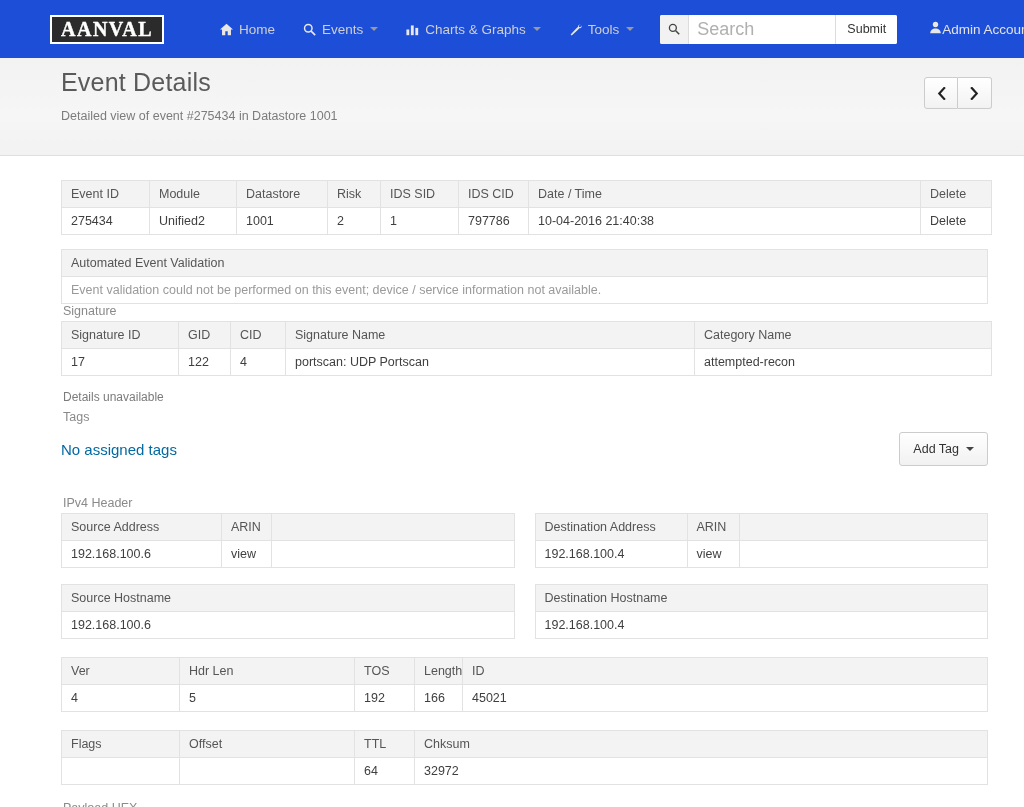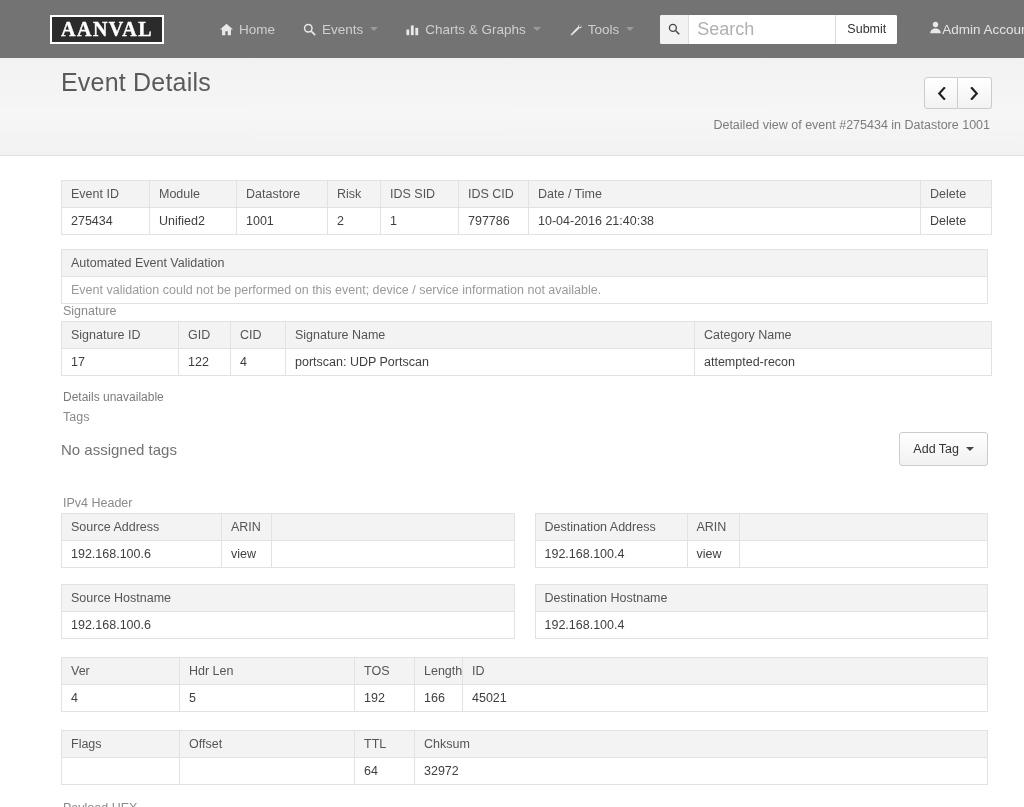--- a/index.html
+++ b/index.html
@@ -9,21 +9,21 @@
     background: #ffffff;
     font-family: "Liberation Sans", sans-serif;
     font-size: 13px;
     color: #333333;
     overflow: hidden;
   }
 
   
   .navbar {
     height: 58px;
-    background: #737373;
+    background: #1d4ed8;
     display: flex;
     align-items: center;
     padding: 0 0 0 50px;
     position: relative;
     z-index: 5;
   }
   .brand {
     display: inline-flex;
     align-items: center;
     justify-content: center;
@@ -122,22 +122,21 @@
     font-size: 25px;
     font-weight: normal;
     color: #5a5a5a;
     margin: 0;
     line-height: 1.2;
     letter-spacing: 0.2px;
   }
   .page-sub {
     font-size: 12.5px;
     color: #7c7c7c;
-    margin-top: 21px;
-    text-align: right;
+    margin-top: 12px;
   }
   .pager {
     position: absolute;
     right: 32px;
     top: 19px;
     display: flex;
   }
   .pager-btn {
     width: 34px; height: 32px;
     background: linear-gradient(to bottom,#ffffff,#f2f2f2);
@@ -207,21 +206,21 @@
   }
 
   .muted-line { font-size: 12px; color: #7b7b7b; margin: 0 0 6px 2px; }
 
   .tags-row {
     display: flex;
     align-items: center;
     justify-content: space-between;
     margin-top: 8px;
   }
-  .no-tags { font-size: 15px; color: #737373; }
+  .no-tags { font-size: 15px; color: #0369a1; }
   .add-tag {
     background: linear-gradient(to bottom,#ffffff,#f1f1f1);
     border: 1px solid #cccccc;
     border-radius: 3px;
     padding: 9px 13px;
     font-size: 12.5px;
     color: #333;
     cursor: pointer;
     display: inline-flex;
     align-items: center;

